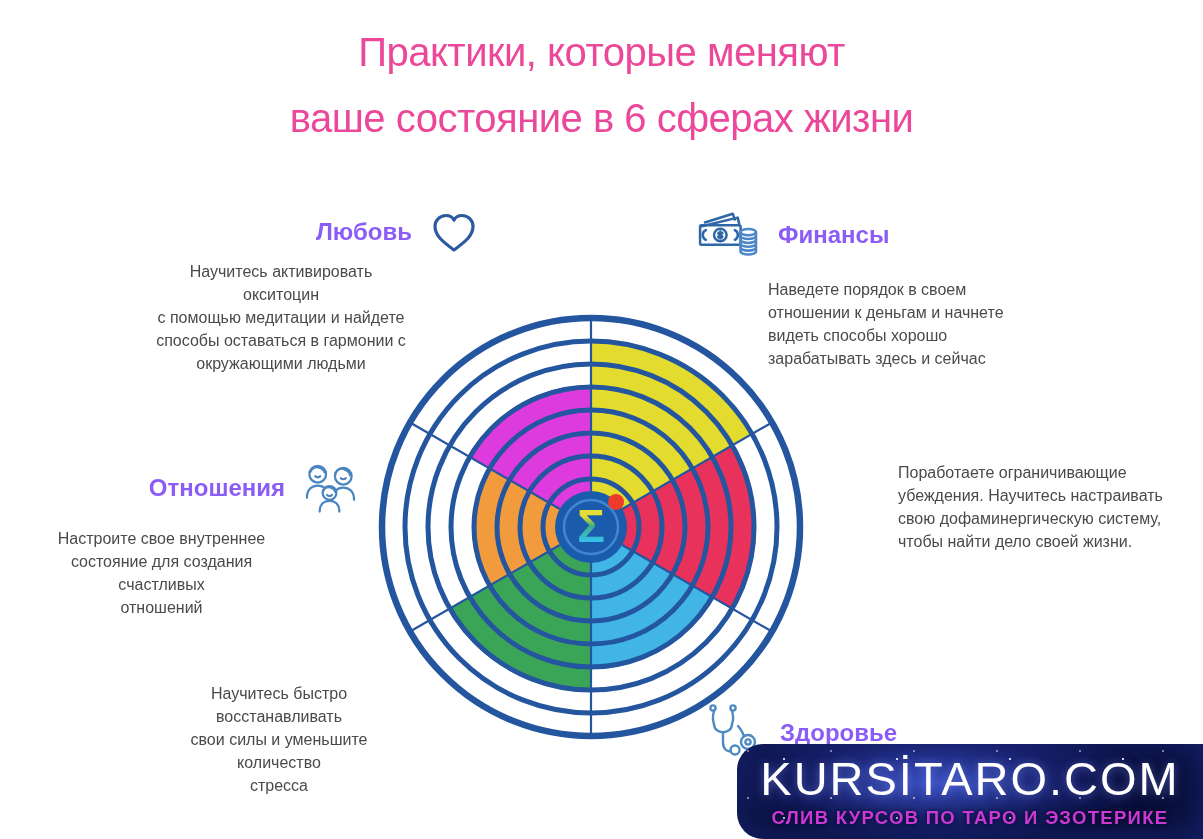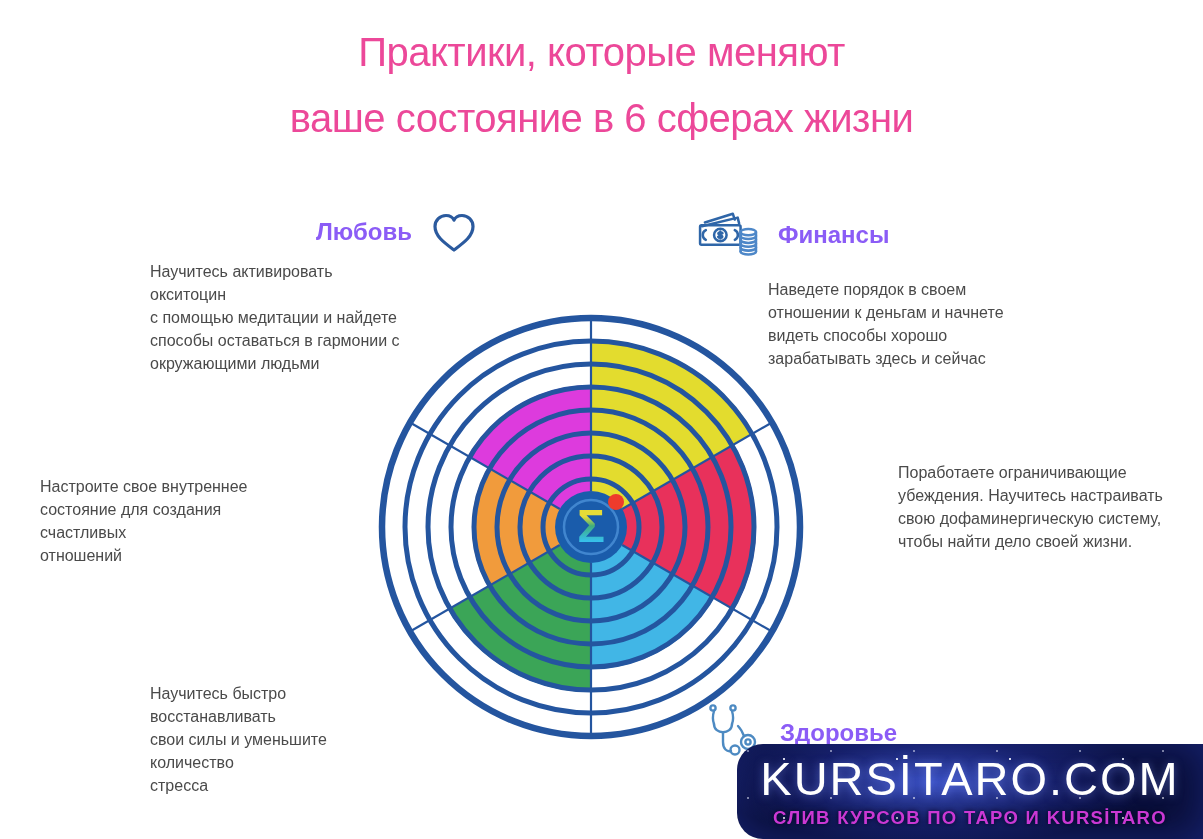--- a/index.html
+++ b/index.html
@@ -16,21 +16,21 @@
 
   .section{position:absolute;z-index:2}
   .sec-head{display:flex;align-items:center;gap:18px}
   .sec-head.right{justify-content:flex-end}
   .sec-head h2{margin:0;font-size:24px;font-weight:700;color:#8b5cf6}
   .sec-icon{flex:0 0 auto;line-height:0}
   .sec-text{
     font-size:16px;color:#4a4a4a;line-height:23px;margin-top:8px;
     white-space:pre-line;
   }
-  .right-text{text-align:left}
+  .right-text{text-align:center}
 
   #sec-love{left:150px;top:210px;width:328px}
   #sec-love .sec-text{padding-right:66px;margin-top:6px}
   #sec-finance{left:698px;top:208px;width:340px}
   #sec-finance .sec-text{padding-left:70px;margin-top:16px}
   #sec-rel{left:40px;top:462px;width:318px}
   #sec-rel .sec-text{padding-right:75px;margin-top:13px}
   #sec-self{left:828px;top:460px;width:350px}
   #sec-self .sec-text{padding-left:70px;margin-top:1px}
   #sec-rest{left:150px;top:698px;width:328px}
@@ -106,20 +106,37 @@
       </span>
       <h2>Финансы</h2>
     </div>
     <div class="sec-text">Наведете порядок в своем
 отношении к деньгам и начнете
 видеть способы хорошо
 зарабатывать здесь и сейчас</div>
   </div>
 
   <div class="section" id="sec-rel">
+    <div class="sec-head right">
+      <h2>Отношения</h2>
+      <span class="sec-icon">
+        <svg width="55" height="52" viewBox="0 0 56 52" fill="none" stroke="#4a85c0" stroke-width="2.3" stroke-linecap="round" stroke-linejoin="round">
+          <circle cx="15" cy="12" r="8.5"></circle>
+          <path d="M7.5 9.5 C9 5.5 13 4 16 5 C19.5 6 21.5 8 22 10"></path>
+          <path d="M4 36 C4 27.5 9 23.5 15 23.5 C21 23.5 26 27.5 26 36"></path>
+          <circle cx="41" cy="14" r="8.5" fill="#fff"></circle>
+          <path d="M33 11 C35 7 39 5.5 42.5 7 C45.5 8.2 47.5 10.5 48 13"></path>
+          <path d="M30 38 C30 29.5 35 25.5 41 25.5 C47 25.5 52 29.5 52 38" fill="#fff"></path>
+          <circle cx="27" cy="31" r="7" fill="#fff"></circle>
+          <path d="M20.5 29 C22 25.5 25.5 24.5 28 25.5 C30.5 26.4 32.5 28 33 30"></path>
+          <path d="M17 50 C17 42.5 21.5 39 27 39 C32.5 39 37 42.5 37 50" fill="#fff"></path>
+          <path d="M12.5 14 a3.5 3.5 0 0 0 5 0 M38.5 16 a3.5 3.5 0 0 0 5 0 M24.5 33 a3.2 3.2 0 0 0 5 0"></path>
+        </svg>
+      </span>
+    </div>
     <div class="sec-text right-text">Настроите свое внутреннее
 состояние для создания счастливых
 отношений</div>
   </div>
 
   <div class="section" id="sec-self">
     <div class="sec-text">Поработаете ограничивающие
 убеждения. Научитесь настраивать
 свою дофаминергическую систему,
 чтобы найти дело своей жизни.</div>
@@ -186,16 +203,16 @@
     <g>
       <circle r="36" fill="#1a5cab"></circle>
       <circle r="27" fill="none" stroke="#4186cf" stroke-width="2.5"></circle>
       <text y="15" text-anchor="middle" font-size="46" font-weight="bold" fill="url(#sigGrad)">Σ</text>
       <circle cx="25" cy="-25" r="8" fill="#ee3b2c"></circle>
     </g>
   </svg>
 
   <div class="banner">
     <div class="banner-title">KURSİTARO.COM</div>
-    <div class="banner-sub">СЛИВ КУРСОВ ПО ТАРО И KURSİTARO</div>
+    <div class="banner-sub">СЛИВ КУРСОВ ПО ТАРО И ЭЗОТЕРИКЕ</div>
   </div>
 
 </div>
 
 </body></html>

